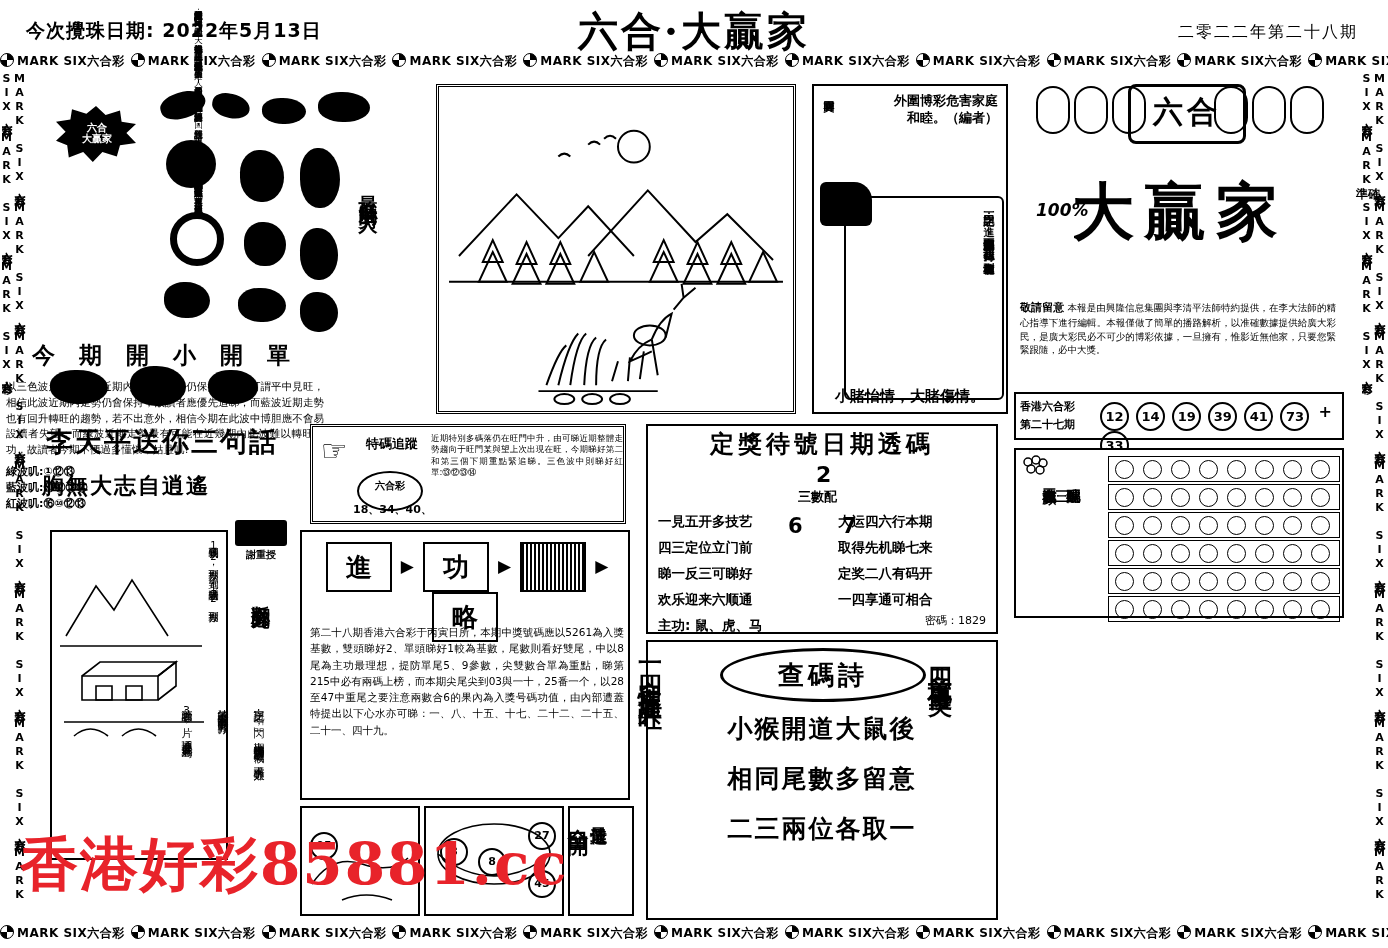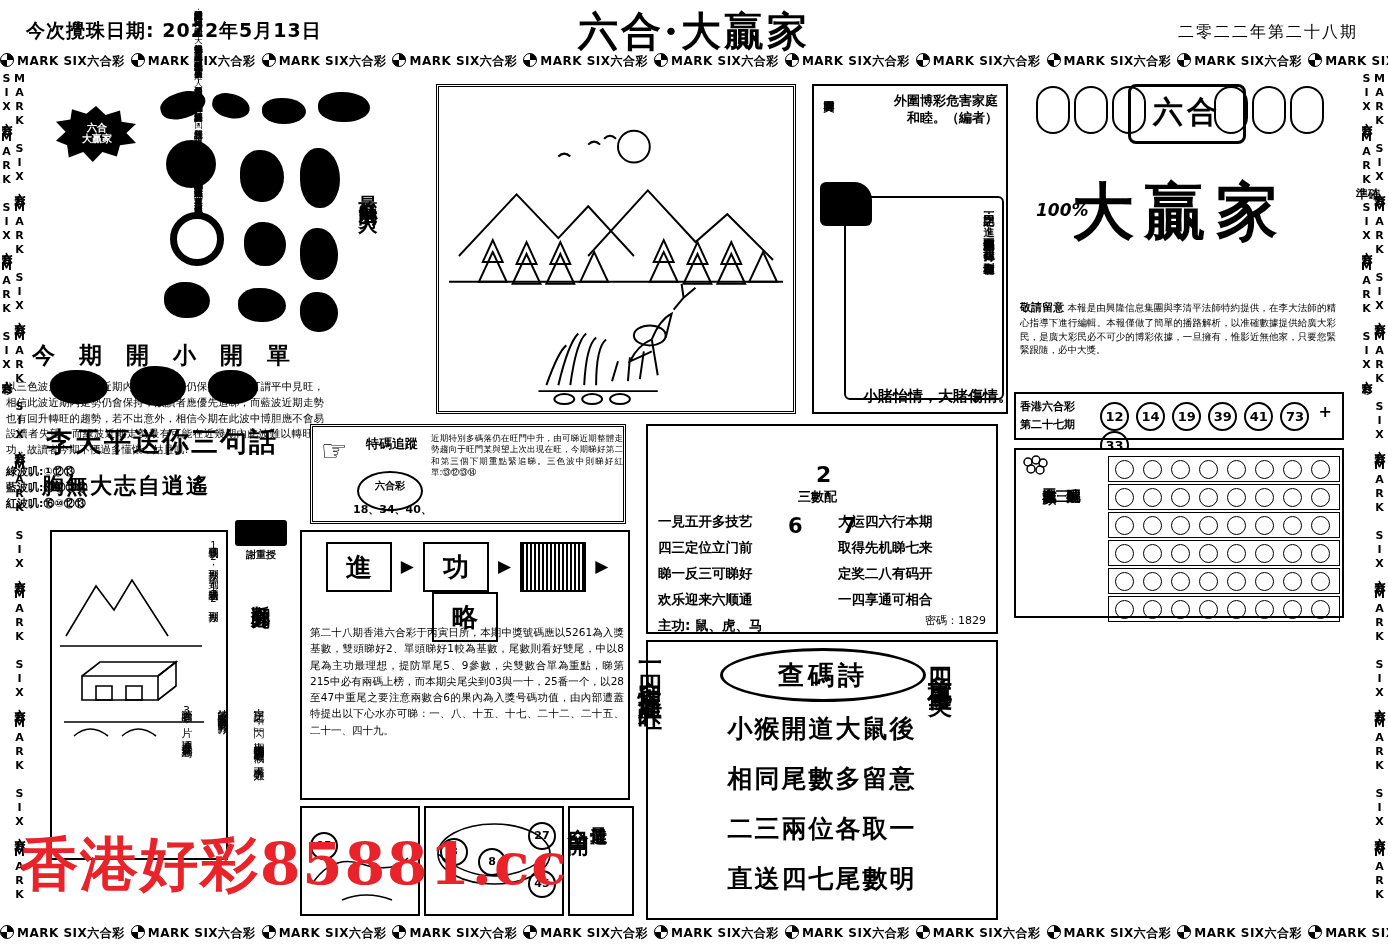--- a/index.html
+++ b/index.html
@@ -50,21 +50,21 @@
   .star .core{position:absolute;left:8px;top:10px;width:80px;height:56px;background:#000;
      clip-path:polygon(50% 0%,62% 16%,80% 8%,82% 28%,100% 32%,88% 48%,100% 66%,80% 70%,76% 90%,58% 82%,46% 100%,34% 82%,16% 92%,14% 70%,0% 62%,12% 46%,0% 28%,18% 24%,20% 6%,38% 14%);}
   .star .label{position:absolute;left:18px;top:26px;width:62px;text-align:center;color:#fff;font-size:10px;font-weight:bold;line-height:11px;}
 
   
   #landscape{left:436px;top:84px;width:360px;height:330px;border:3px double #000;}
 
   
   #warnbox{left:812px;top:84px;width:196px;height:330px;border:2px solid #000;}
   #warnhead{position:absolute;right:8px;top:6px;width:110px;font-size:13px;font-weight:bold;line-height:17px;text-align:right;}
-  #warnfoot{position:absolute;left:0;bottom:6px;width:100%;text-align:center;font-size:15px;font-weight:bold;padding-left:28px;}
+  #warnfoot{position:absolute;left:0;bottom:6px;width:100%;text-align:center;font-size:15px;font-weight:bold;}
 
   
   #lanterns{left:1030px;top:80px;width:300px;height:88px;border:none;}
   .lant{position:absolute;top:6px;width:30px;height:44px;border:2px solid #000;border-radius:50%/35%;}
   #sixlogo{position:absolute;left:1128px;top:84px;width:112px;height:54px;border:3px solid #000;border-radius:8px;text-align:center;font-size:30px;font-weight:bold;line-height:50px;letter-spacing:4px;}
   #bigword{position:absolute;left:1030px;top:170px;width:300px;height:120px;text-align:center;}
   #bigword .w{font-size:62px;font-weight:bold;letter-spacing:10px;font-family:"DejaVu Serif","Liberation Serif",serif;}
   #pct{position:absolute;left:1036px;top:200px;font-size:17px;font-weight:bold;font-style:italic;}
   #zhun{position:absolute;right:8px;top:186px;font-size:12px;font-weight:bold;}
   #notice{position:absolute;left:1020px;top:300px;width:316px;font-size:9.5px;line-height:1.45;text-align:justify;}
@@ -426,20 +426,21 @@
       </g>
     </svg>
     <div class="vtext" id="sketchtxt" style="font-size:10px;line-height:1.45;height:300px;">我到了號碼12亦可投到，電到；若讀者號碼12亦可投到</div>
   </div>
 
   <div class="vcol" style="left:248px;top:700px;height:180px;width:18px;">字記之日:「閃」，上期福導寶獨閃天逼不氣候，求求不難效</div>
   <div class="vcol" style="left:212px;top:700px;height:180px;width:18px;">清的讀者不難彩方亦中的雲彩方亦</div>
   <div class="vcol" style="left:176px;top:700px;height:180px;width:18px;">若讀者睇3片，通理必發金必瑪島</div>
 
   <div class="box" id="sanshu">
+    <div class="ttl">定獎待號日期透碼</div>
     <div class="num2">2</div>
     <div class="sub">三數配</div>
     <div class="n67">6 7</div>
     <div class="colL">
       <div>一見五开多技艺</div>
       <div>四三定位立门前</div>
       <div>睇一反三可睇好</div>
       <div>欢乐迎来六顺通</div>
       <div>主功: 鼠、虎、马</div>
     </div>
@@ -453,21 +454,20 @@
       <span>密碼：</span><span>1829</span>
     </div>
   </div>
 
   <div class="box" id="chama">
     <div class="ov">查碼詩</div>
     <div class="lines">
       <div>小猴開道大鼠後</div>
       <div>相同尾數多留意</div>
       <div>二三兩位各取一</div>
-      <div>直送四七尾數明</div>
     </div>
   </div>
 
   <div id="vhead1">一四定性運興吐</div>
   <div id="vhead2">四二意境自優美</div>
 
   <div class="box" id="bl-left">
     <div class="smallcircle" style="left:8px;top:24px;">05</div>
     <svg width="100%" height="100%" viewBox="0 0 116 106">
       <g fill="none" stroke="#000" stroke-width="1.5">

